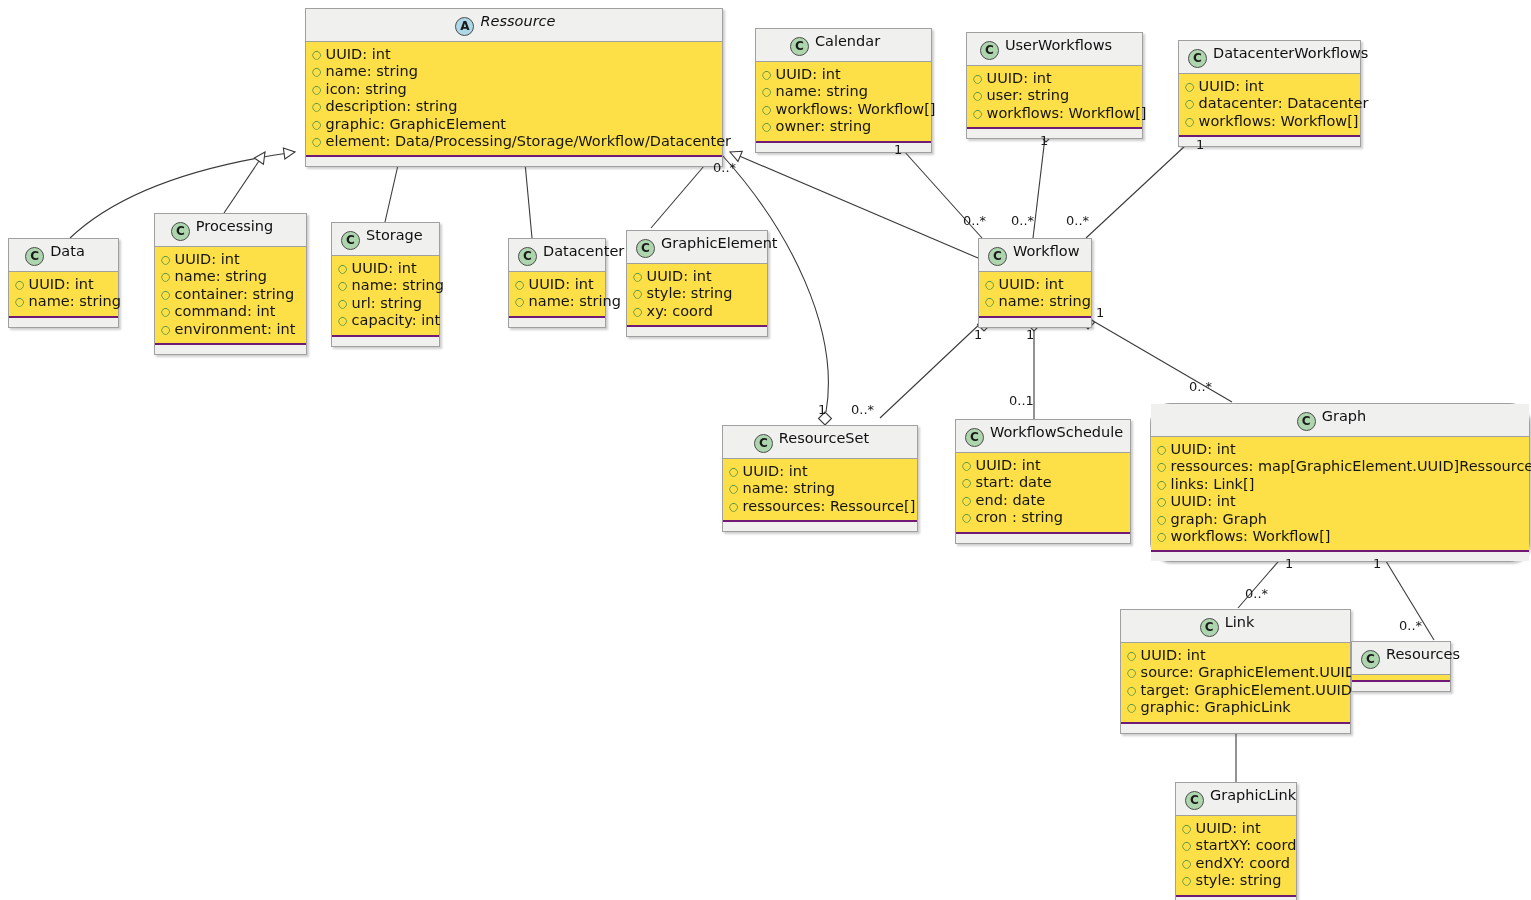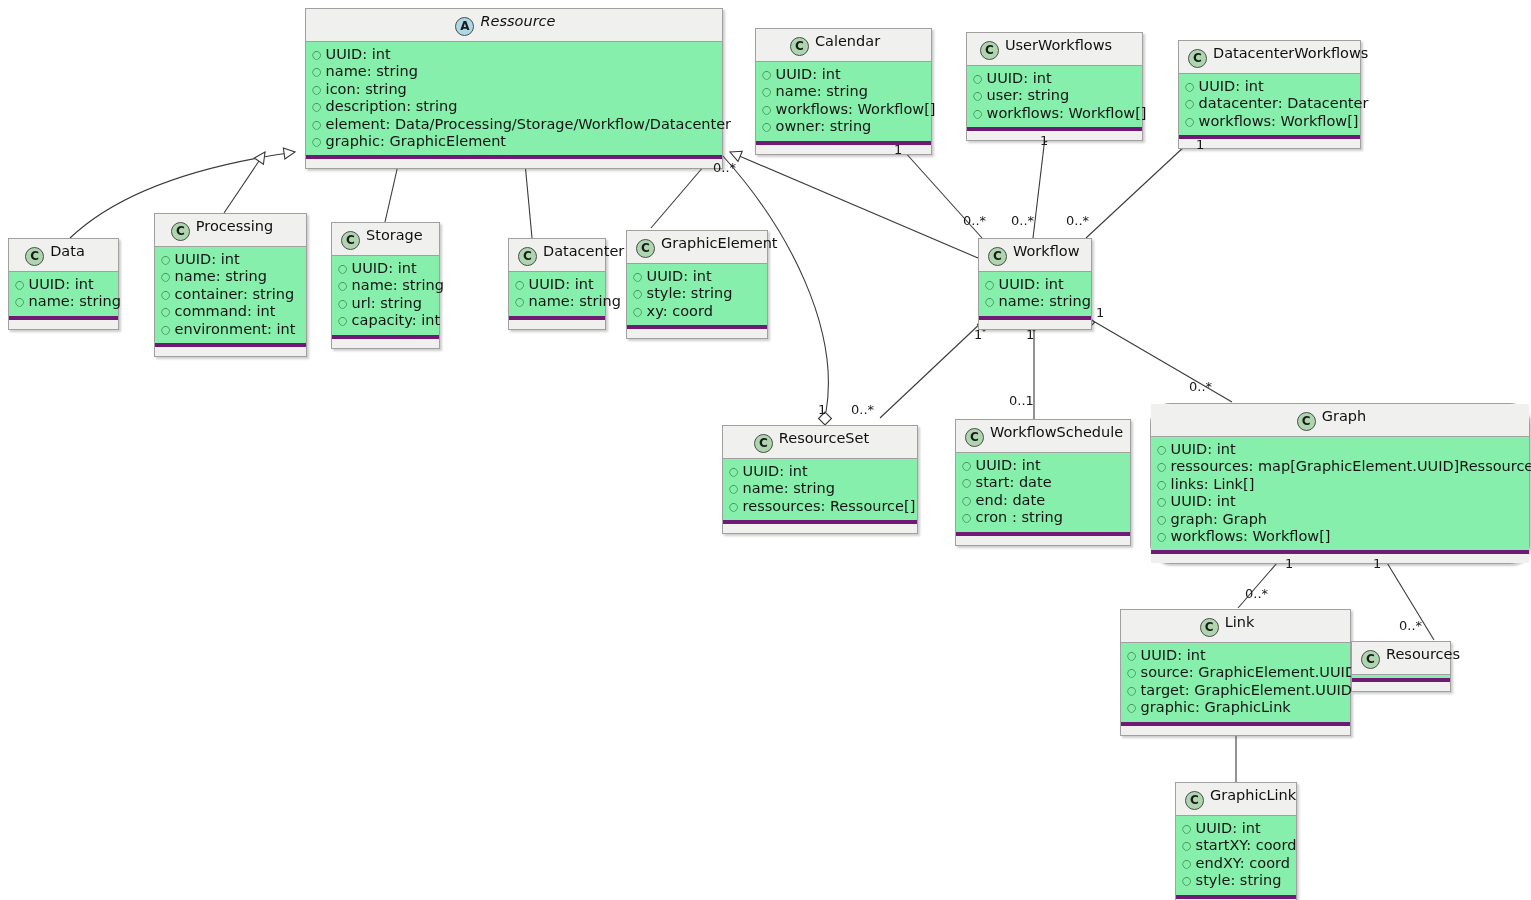--- a/index.html
+++ b/index.html
@@ -66,22 +66,22 @@
   }
   .uml-header .cname {
     vertical-align: 1px;
   }
   .uml-header.is-abstract .cname {
     font-style: italic;
   }
   .uml-attrs {
     box-sizing: border-box;
     padding: 4px 7px 5px 6px;
-    background: #86efac;
-    border-bottom: 4px solid #701a75;
+    background: #fde047;
+    border-bottom: 2px solid #701a75;
   }
   .uml-attrs.empty {
     padding: 0;
     height: 7px;
   }
   .uml-attr {
     font-size: 14.5px;
     line-height: 16.4px;
     color: #141414;
     white-space: nowrap;
@@ -161,22 +161,22 @@
   </svg>
 
   <div id="class-layer">
       <div class="uml-class" style="left: 305px; top: 8px; width: 418px;">
         <div class="uml-header is-abstract"><span class="badge abstract">A</span><span class="cname">Ressource</span></div>
         <div class="uml-attrs">
           <div class="uml-attr"><span class="vis">○</span><span>UUID: int</span></div>
           <div class="uml-attr"><span class="vis">○</span><span>name: string</span></div>
           <div class="uml-attr"><span class="vis">○</span><span>icon: string</span></div>
           <div class="uml-attr"><span class="vis">○</span><span>description: string</span></div>
+          <div class="uml-attr"><span class="vis">○</span><span>graphic: GraphicElement</span></div>
           <div class="uml-attr"><span class="vis">○</span><span>element: Data/Processing/Storage/Workflow/Datacenter</span></div>
-          <div class="uml-attr"><span class="vis">○</span><span>graphic: GraphicElement</span></div>
         </div>
         <div class="uml-methods"></div>
       </div>
       <div class="uml-class" style="left: 755px; top: 28px; width: 177px;">
         <div class="uml-header"><span class="badge">C</span><span class="cname">Calendar</span></div>
         <div class="uml-attrs">
           <div class="uml-attr"><span class="vis">○</span><span>UUID: int</span></div>
           <div class="uml-attr"><span class="vis">○</span><span>name: string</span></div>
           <div class="uml-attr"><span class="vis">○</span><span>workflows: Workflow[]</span></div>
           <div class="uml-attr"><span class="vis">○</span><span>owner: string</span></div>

